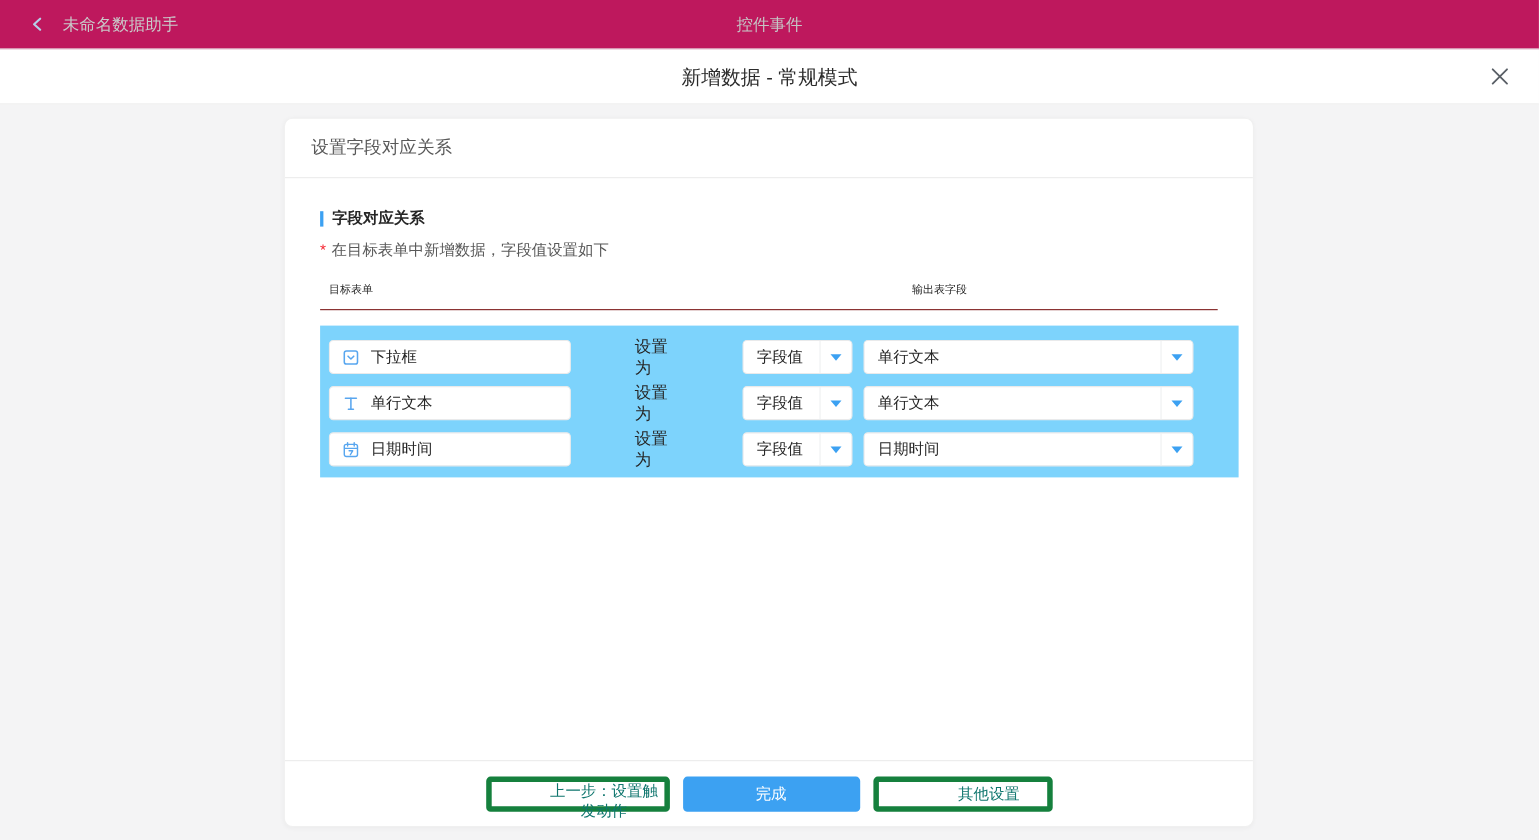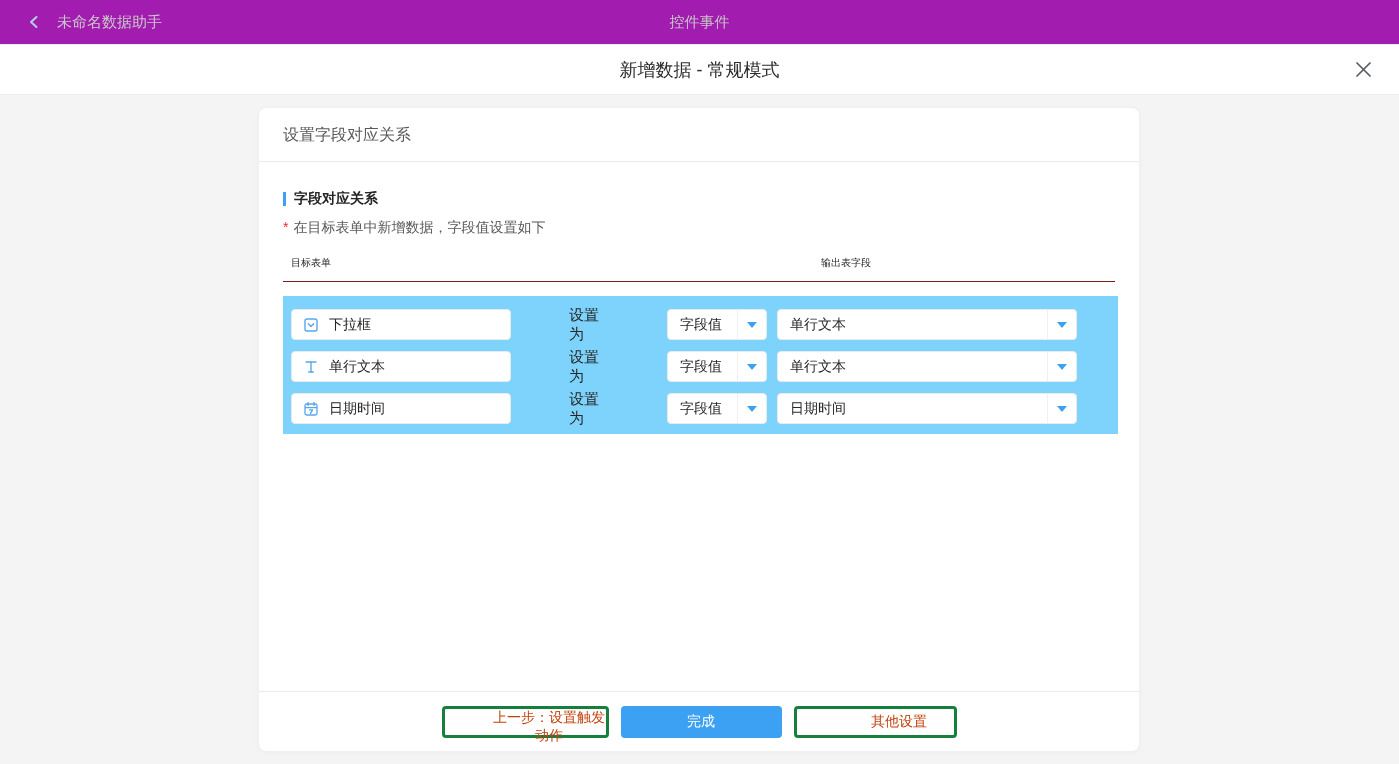--- a/index.html
+++ b/index.html
@@ -4,21 +4,21 @@
 <style>
   * { margin:0; padding:0; box-sizing:border-box; }
   html,body { width:1399px; height:764px; }
   body {
     font-family:"Liberation Sans","DejaVu Sans",sans-serif;
     background:#f4f4f5; overflow:hidden; position:relative;
     color:#262626;
   }
   
   .topbar {
-    height:45px; background:#a21caf; position:relative;
+    height:45px; background:#be185d; position:relative;
     display:flex; align-items:center; border-bottom:1px solid #e9e9ea;
   }
   .topbar-left { display:flex; align-items:center; gap:15px; margin-left:26px; }
   .back-title { font-size:15px; color:#c9c9c9; }
   .topbar-center {
     position:absolute; left:0; right:0; text-align:center;
     font-size:15px; color:#c6c6c6; pointer-events:none;
   }
   .topbar-right { position:absolute; right:42px; display:flex; align-items:center; }
   .guide-label { font-size:14px; color:#cbe2cb; margin-left:6px; }
@@ -42,21 +42,21 @@
   .modal-body { position:relative; height:668px; }
   .card {
     position:absolute; left:258px; top:12px; width:882px; height:645px;
     background:#ffffff; border:1px solid #f0f0f0; border-radius:8px;
     box-shadow:0 1px 4px rgba(0,0,0,0.03);
   }
   .card-header {
     height:54px; line-height:53px; padding:0 24px;
     font-size:16px; color:#595959; border-bottom:1px solid #ebebeb;
   }
-  .card-body { padding:0 24px; }
+  .card-body { padding:0 32px; }
   .section-title {
     margin-top:28px; display:flex; align-items:center;
     font-size:14px; font-weight:bold; color:#262626;
   }
   .section-bar { width:3px; height:14px; background:#3ca1f2; margin-right:8px; }
   .section-desc { margin-top:11px; font-size:14px; color:#595959; }
   .required-mark { color:#f5222d; margin-right:5px; font-size:14px; }
   .col-headers {
     margin-top:15px; height:30px; position:relative;
     border-bottom:1px solid #7f1d1d; font-size:10px; color:#262626;
@@ -92,21 +92,21 @@
     border-left:5px solid transparent; border-right:5px solid transparent;
     border-top:6px solid #3ca1f2;
   }
   
   .card-footer {
     position:absolute; left:0; right:0; bottom:0; height:60px;
     border-top:1px solid #ebebeb; display:flex; align-items:center;
     justify-content:center; gap:12px;
   }
   .btn { height:32px; border-radius:4px; font-size:14px; cursor:pointer; font-family:inherit; }
-  .btn-default { background:#fff; border:3px solid #15803d; color:#c2410c;padding-left:48px; }
+  .btn-default { background:#fff; border:5px solid #15803d; color:#0f766e;padding-left:48px; }
   .btn-prev  { width:167px; }
   .btn-done  { width:161px; background:#3ca1f2; border:none; color:#fff; }
   .btn-other { width:163px; }
 </style>
 </head>
 <body>
 
 <div class="topbar">
   <div class="topbar-left">
     <span style="display:flex;cursor:pointer;">

